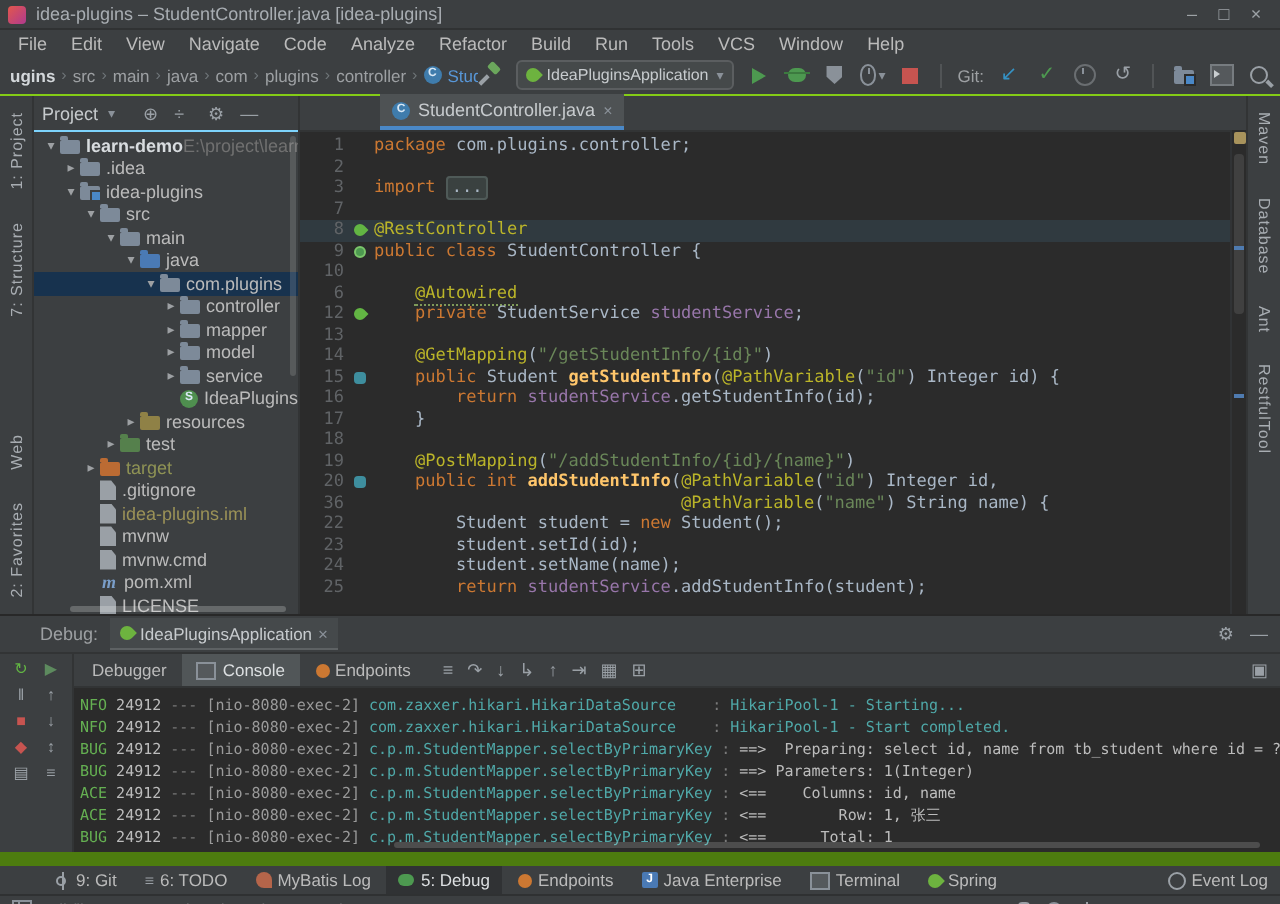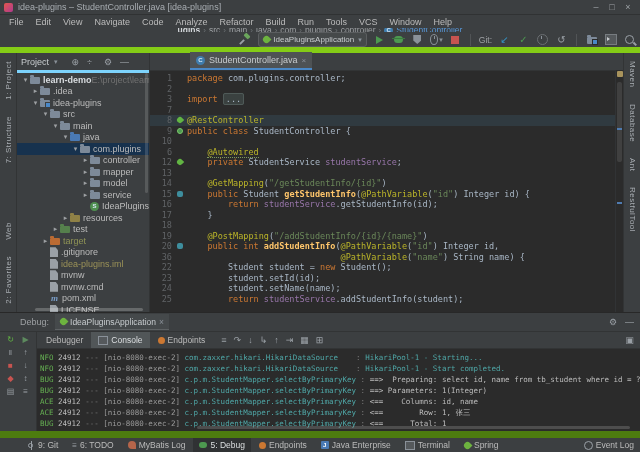--- a/index.html
+++ b/index.html
@@ -8,21 +8,21 @@
   .row{display:flex;align-items:center;}
   
   #titlebar{height:14px;background:#3c3f41;border-bottom:1px solid #303233;padding:0 4px;font-size:9px;color:#a8adb2;}
   #app-icon{width:9px;height:9px;border-radius:2px;background:linear-gradient(135deg,#e2574c,#b03a8f);margin-right:5px;flex:none;}
   #titlebar .spacer{flex:1;}
   .winbtn{width:16px;text-align:center;color:#9da2a6;font-size:9px;cursor:default;}
   
   #menubar{height:13px;padding:0 3px;font-size:9px;background:#3c3f41;}
   .menu-item{padding:0 6px;color:#bbbbbb;}
   
-  #toolbar{height:19px;border-bottom:6px solid #84cc16;padding:0 4px;font-size:8.5px;flex-direction:column;}
+  #toolbar{height:19px;border-bottom:1px solid #84cc16;padding:0 4px;font-size:8.5px;}
   #breadcrumbs{display:flex;align-items:center;white-space:nowrap;overflow:hidden;}
   .crumb{color:#9da0a3;padding:0 1px;}
   .crumb.first{color:#d3d7da;font-weight:bold;}
   .crumb.last{color:#5897d8;display:inline-flex;align-items:center;gap:3px;}
   .crumb-sep{color:#6e7477;padding:0 2px;font-size:8px;}
   .cls-ic{width:9px;height:9px;border-radius:50%;background:#3f7cac;color:#d9e8f5;font:bold 6px/9px "Liberation Sans",sans-serif;text-align:center;display:inline-block;}
   #toolbar .right{margin-left:auto;display:flex;align-items:center;gap:6px;}
   .tico{width:13px;height:13px;display:inline-flex;align-items:center;justify-content:center;flex:none;}
   .tdiv{width:1px;height:12px;background:#515456;margin:0 2px;}
   #run-chip{display:flex;align-items:center;gap:3px;border:1px solid #5b5e60;background:#45494a;border-radius:3px;height:13px;padding:0 4px;font-size:8px;color:#c7cbce;}
@@ -49,21 +49,21 @@
   
   #main{display:flex;height:259px;border-bottom:1px solid #282828;}
   .vstrip{width:16px;background:#3c3f41;flex:none;display:flex;flex-direction:column;align-items:center;font-size:8px;color:#a8adb2;}
   .vstrip.left{border-right:1px solid #323435;}
   .vstrip.right{border-left:1px solid #323435;}
   .vlabel{writing-mode:vertical-rl;transform:rotate(180deg);margin:8px 0;letter-spacing:.5px;white-space:nowrap;}
   .vstrip.right .vlabel{transform:none;}
   .vstrip .spacer{flex:1;}
   
   #project-panel{width:132px;flex:none;background:#3c3f41;border-right:1px solid #323435;display:flex;flex-direction:column;position:relative;overflow:hidden;}
-  #project-header{height:17px;padding:0 4px;font-size:9px;border-bottom:3px solid #7dd3fc;color:#c7cbce;gap:4px;}
+  #project-header{height:17px;padding:0 4px;font-size:9px;border-bottom:1px solid #7dd3fc;color:#c7cbce;gap:4px;}
   #project-header .hic{color:#9aa0a6;font-size:9px;margin-left:4px;}
   #project-tree{flex:1;overflow:hidden;position:relative;padding-top:1px;font-size:9px;}
   .tree-row{display:flex;align-items:center;height:11.5px;white-space:nowrap;color:#bbbbbb;}
   .tree-row.selected{background:#17324e;}
   .tree-row .arrow{width:9px;flex:none;color:#9da0a3;font-size:7px;text-align:center;}
   .tlabel{margin-left:3px;}
   .tlabel.bold{font-weight:bold;color:#d8dcdf;}
   .tpath{color:#707070;}
   .ti{flex:none;display:inline-block;position:relative;}
   .ti.folder,.ti.package,.ti.src-folder,.ti.res-folder,.ti.test-folder,.ti.excl-folder,.ti.module{width:10px;height:7px;border-radius:1px;background:#7d8a99;margin-top:1px;}

